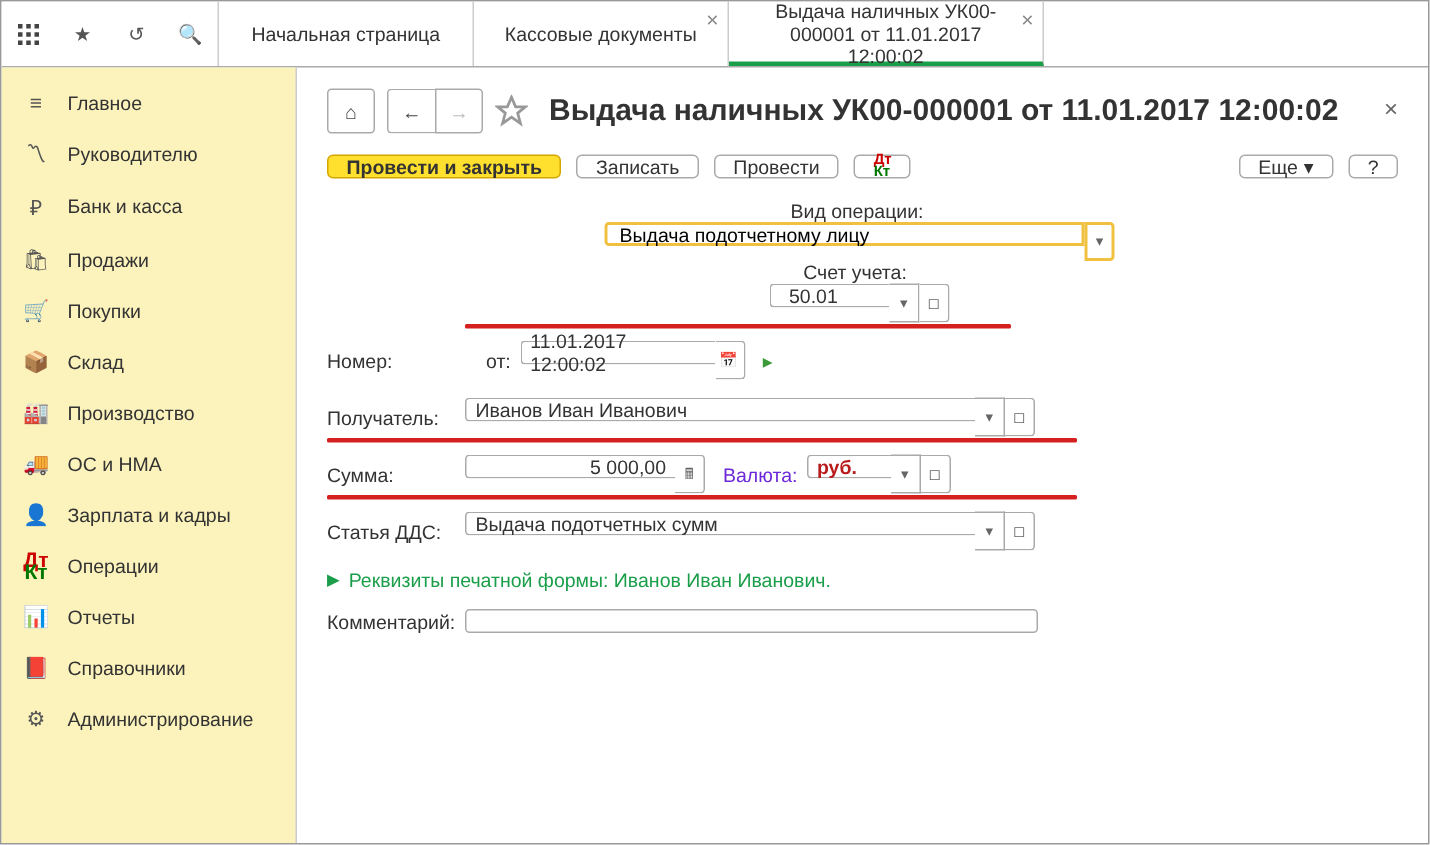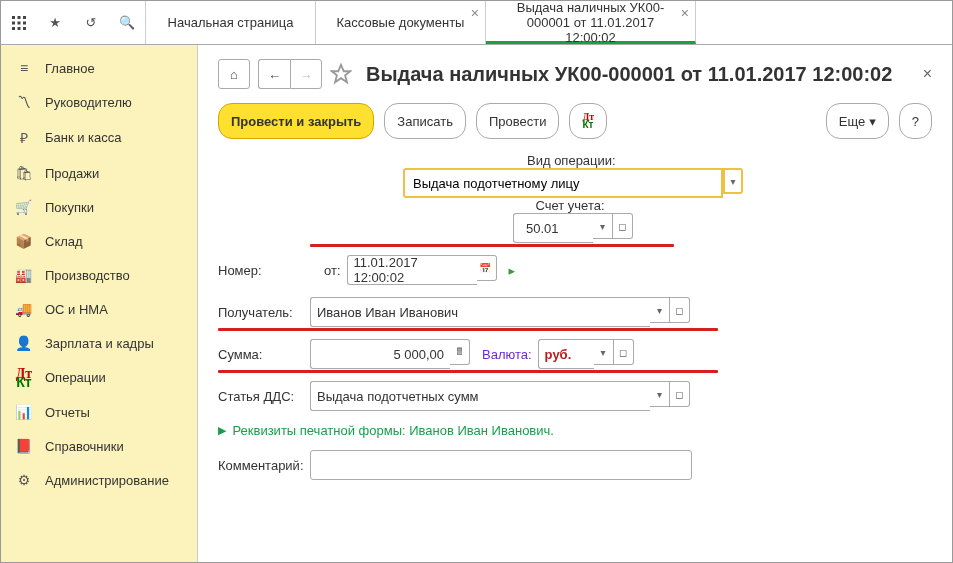--- a/index.html
+++ b/index.html
@@ -15,39 +15,39 @@
   .sidebar { width: 197px; background:#fcf3bc; border-right:1px solid #ccc; padding-top:6px;}
   .nav-item { display:flex; align-items:center; gap:12px; padding:9px 14px; color:#333; cursor:pointer;}
   .nav-item .ico { width:18px; text-align:center; color:#555; font-size:14px;}
   .content { flex:1; padding:14px 20px; position:relative;}
   .hdr-row { display:flex; align-items:center; gap:8px; margin-bottom:14px;}
   .sq-btn { height:30px; min-width:32px; border:1px solid #aaa; border-radius:3px; background:#fff; display:inline-flex; align-items:center; justify-content:center; padding:0 8px; cursor:pointer; color:#444;}
   .sq-btn.disabled { color:#bbb;}
   .title { font-size:20px; font-weight:bold; margin-left:6px;}
   .close-doc { margin-left:auto; font-size:16px; color:#666; cursor:pointer;}
   .act-row { display:flex; align-items:center; gap:10px; margin-bottom:14px;}
-  .btn { height:36px; padding:0 12px; border:1px solid #aaa; border-radius:14px; background:#fff; cursor:pointer; display:inline-flex; align-items:center; justify-content:center;}
+  .btn { height:16px; padding:0 12px; border:1px solid #aaa; border-radius:4px; background:#fff; cursor:pointer; display:inline-flex; align-items:center; justify-content:center;}
   .btn.yellow { background:#ffe02e; border:1px solid #d4a600; font-weight:bold;}
   .btn.more::after{content:" \25BE"; margin-left:4px;}
   .spacer{flex:1;}
   .form-row { display:flex; align-items:center; margin-bottom:12px; position:relative;}
   .lbl { width:92px; flex-shrink:0;}
-  .input { height:30px; border:1px solid #aaa; border-radius:3px; padding:2px 6px; background:#fff; display:inline-flex; align-items:center;}
+  .input { height:16px; border:1px solid #aaa; border-radius:3px; padding:2px 6px; background:#fff; display:inline-flex; align-items:center;}
   .combo { display:inline-flex;}
   .combo .input{border-top-right-radius:0;border-bottom-right-radius:0; border-right:none;}
   .combo .dropbtn{width:20px;height:26px;border:1px solid #aaa;border-left:none;background:#fff;border-radius:0;cursor:pointer;display:flex;align-items:center;justify-content:center;font-size:10px;color:#666;}
   .combo .dropbtn + .dropbtn{border-left:none;}
   .combo .dropbtn:last-child{border-top-right-radius:3px;border-bottom-right-radius:3px;}
   .input input{border:none;outline:none;width:100%;font-size:13px;background:transparent;}
   .hi-op { border:2px solid #f0c040 !important; }
   .underline-red{position:absolute;left:0;right:0;bottom:-4px;height:3px;background:#d52020;border-radius:1px;}
   .link-row{color:#1a9e4a; margin:4px 0 12px 0; display:flex; align-items:center; gap:6px;}
   .link-row .tri{font-size:11px;}
   .dt-icon { font-size:10px; font-weight:bold; line-height:8px; }
-  .dt-icon .d{color:#c00;font-family:Liberation Serif, serif;} .dt-icon .k{color:#070;}
+  .dt-icon .d{color:#c00;} .dt-icon .k{color:#070;}
   svg.star{width:22px;height:22px;stroke:#999;fill:none;stroke-width:2;}
 </style>
 </head>
 <body>
 
 <div class="topbar">
   <div class="tools">
     <div class="tbtn">
       <svg width="16" height="16" viewBox="0 0 16 16">
           <g fill="#444">

